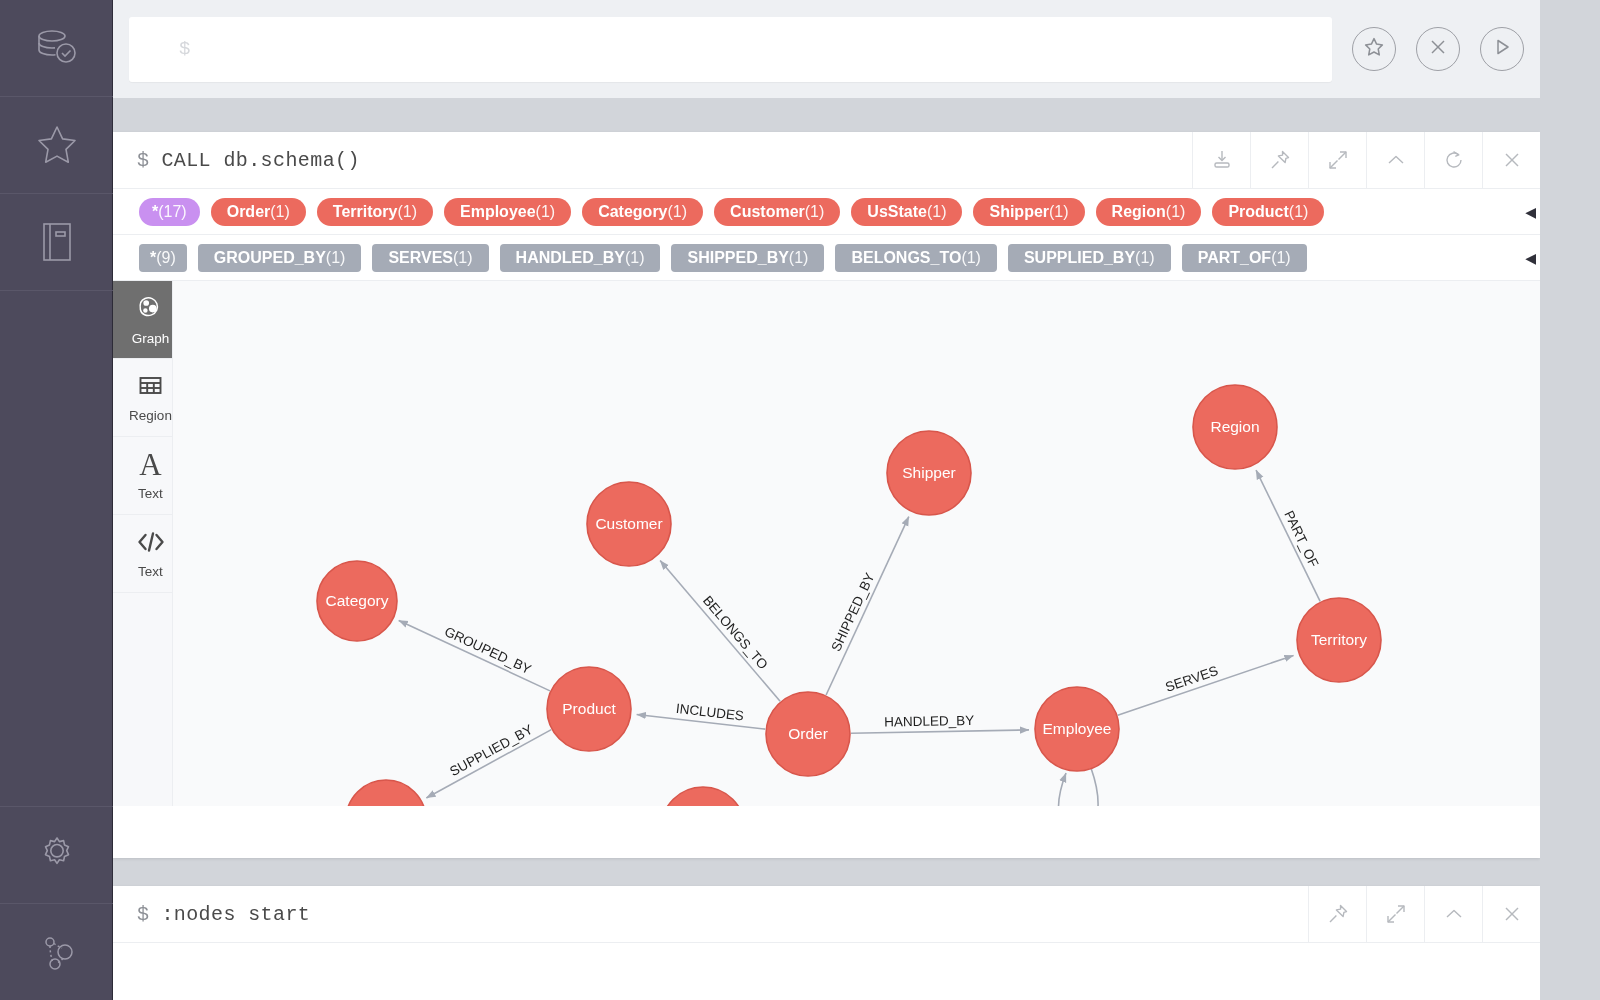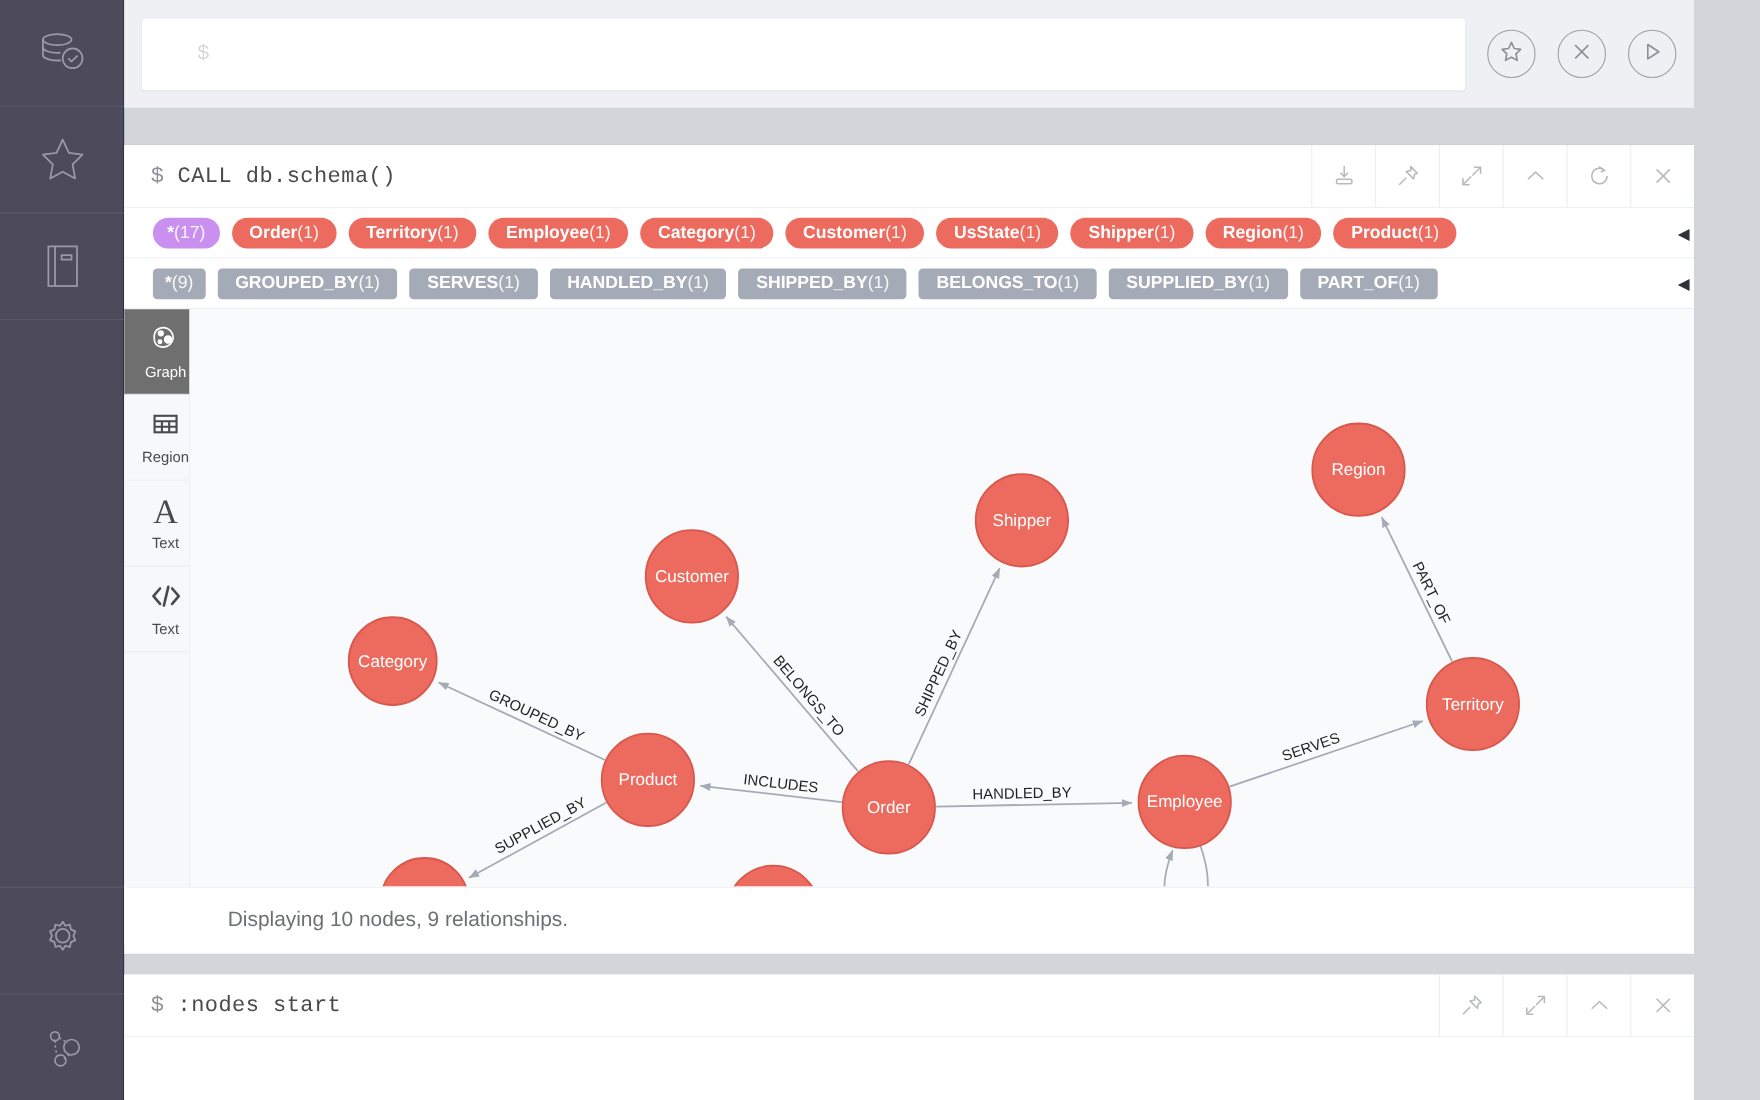--- a/index.html
+++ b/index.html
@@ -535,23 +535,20 @@
               </g>
               <g style="cursor: pointer;">
                 <circle cx="530" cy="548" r="42" fill="#ec6a5e" stroke="#d8564b" stroke-width="1.6"></circle>
                 <text x="530" y="553" text-anchor="middle" fill="#ffffff" font-size="15.5" font-family="&quot;Liberation Sans&quot;, sans-serif">UsState</text>
               </g>
             </g>
         </svg>
       </div>
     </div>
 
-    <div class="frame-status">
-      <span>Displaying 10 nodes, 9 relationships.</span>
-    </div>
   </div>
 
   <div class="frame" id="frame-play">
     <div class="frame-head">
       <div class="frame-cmd">
         <span class="dollar">$</span>
         <span>:nodes start</span>
       </div>
       <div class="frame-tools">
         <div class="tool-btn">

